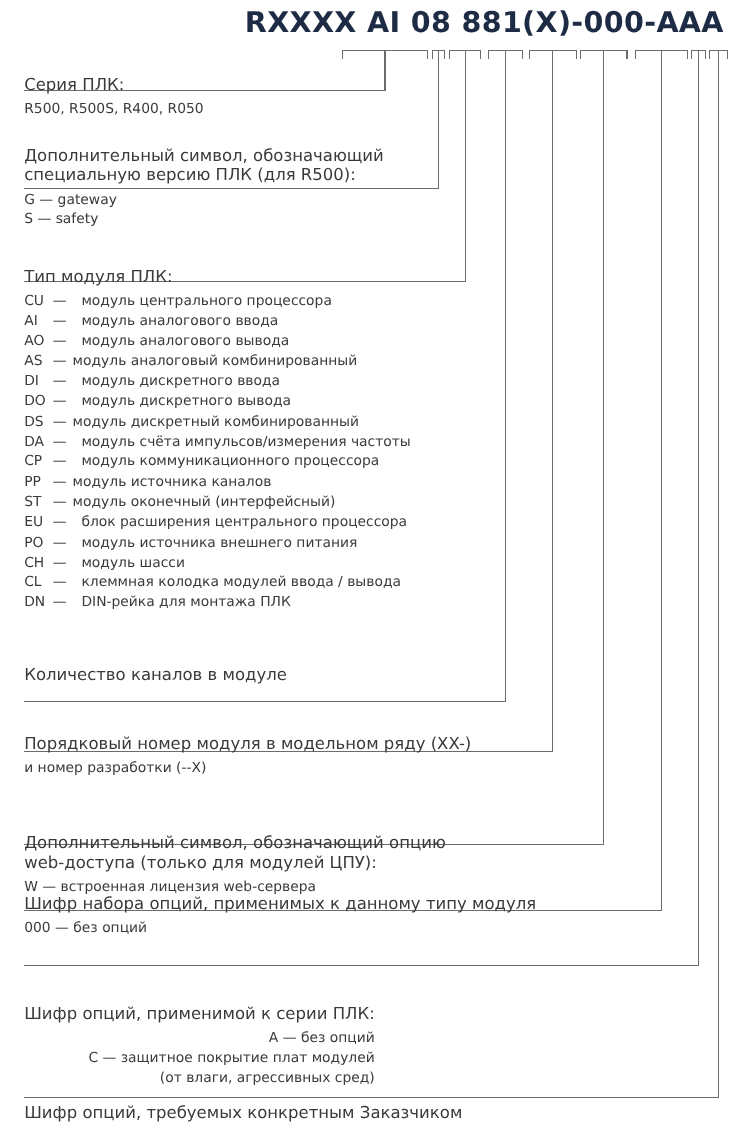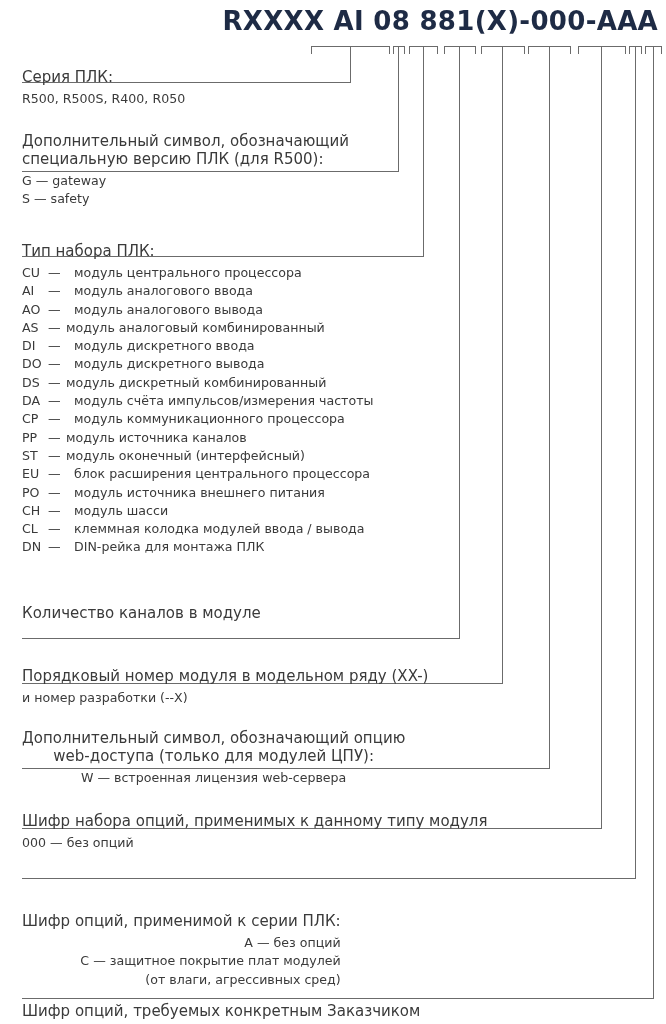--- a/index.html
+++ b/index.html
@@ -126,21 +126,21 @@
   </div>
 
   <div class="section" style="top:132px;">
     <div class="sec-head">Дополнительный символ, обозначающий</div>
     <div class="sec-head">специальную версию ПЛК (для R500):</div>
     <div class="sec-line" style="margin-top:4px;">G — gateway</div>
     <div class="sec-line">S — safety</div>
   </div>
 
   <div class="section" style="top:242px;">
-    <div class="sec-head">Тип набора ПЛК:</div>
+    <div class="sec-head">Тип модуля ПЛК:</div>
     <div style="margin-top:4px;">
       <div class="mod-row"><span class="mod-code">CU</span><span class="mod-dash">—</span><span>  модуль центрального процессора</span></div>
       <div class="mod-row"><span class="mod-code">AI</span><span class="mod-dash">—</span><span>  модуль аналогового ввода</span></div>
       <div class="mod-row"><span class="mod-code">AO</span><span class="mod-dash">—</span><span>  модуль аналогового вывода</span></div>
       <div class="mod-row"><span class="mod-code">AS</span><span class="mod-dash">—</span><span>модуль аналоговый комбинированный</span></div>
       <div class="mod-row"><span class="mod-code">DI</span><span class="mod-dash">—</span><span>  модуль дискретного ввода</span></div>
       <div class="mod-row"><span class="mod-code">DO</span><span class="mod-dash">—</span><span>  модуль дискретного вывода</span></div>
       <div class="mod-row"><span class="mod-code">DS</span><span class="mod-dash">—</span><span>модуль дискретный комбинированный</span></div>
       <div class="mod-row"><span class="mod-code">DA</span><span class="mod-dash">—</span><span>  модуль счёта импульсов/измерения частоты</span></div>
       <div class="mod-row"><span class="mod-code">CP</span><span class="mod-dash">—</span><span>  модуль коммуникационного процессора</span></div>
@@ -156,21 +156,21 @@
 
   <div class="section" style="top:604px;">
     <div class="sec-head">Количество каналов в модуле</div>
   </div>
 
   <div class="section" style="top:667px;">
     <div class="sec-head">Порядковый номер модуля в модельном ряду (XX-)</div>
     <div class="sec-line" style="margin-top:4px;">и номер разработки (--X)</div>
   </div>
 
-  <div class="section" style="top:729px;text-align:center;">
+  <div class="section" style="top:757px;">
     <div class="sec-head">Дополнительный символ, обозначающий опцию</div>
     <div class="sec-head">web-доступа (только для модулей ЦПУ):</div>
     <div class="sec-line" style="margin-top:4px;">W — встроенная лицензия web-сервера</div>
   </div>
 
   <div class="section" style="top:812px;">
     <div class="sec-head">Шифр набора опций, применимых к данному типу модуля</div>
     <div class="sec-line" style="margin-top:4px;">000 — без опций</div>
   </div>
 

